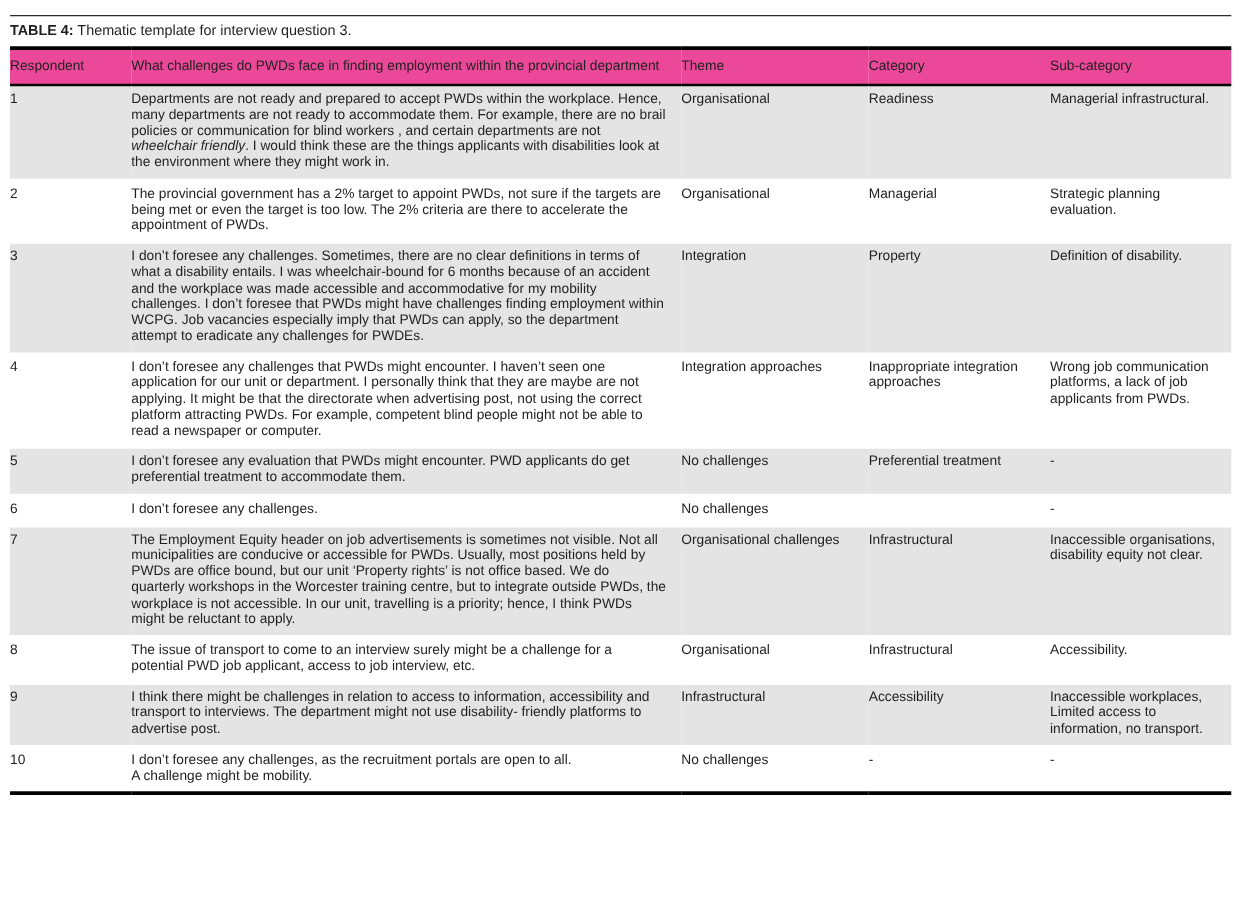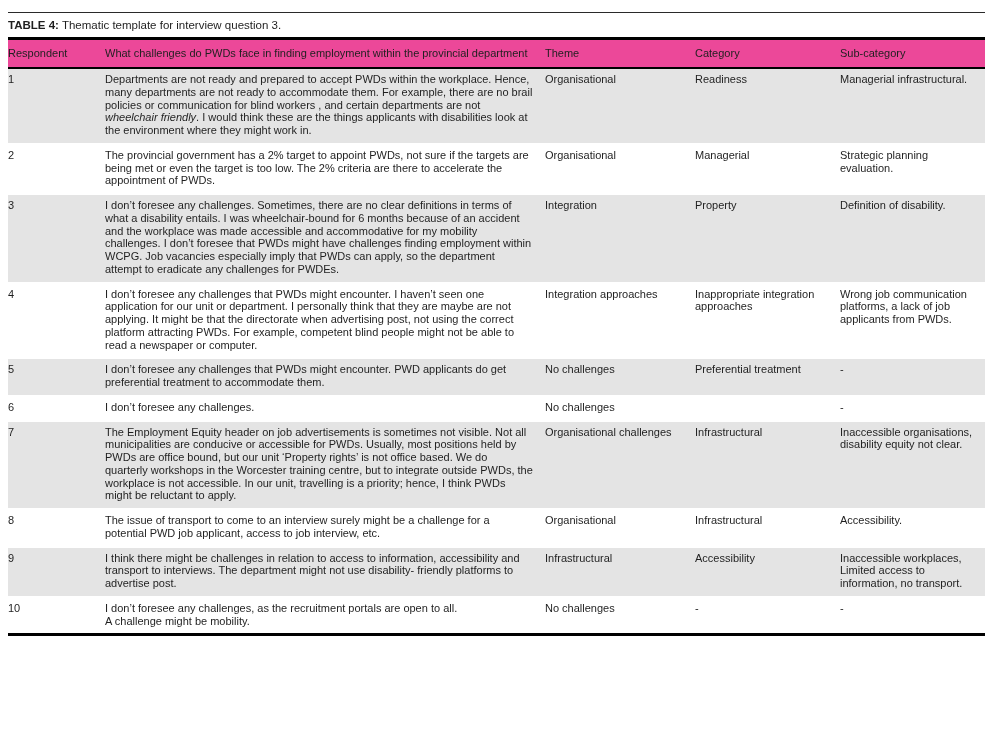--- a/index.html
+++ b/index.html
@@ -114,21 +114,21 @@
   </tr>
         <tr>
     <td>4</td>
     <td><span>I don’t foresee any challenges that PWDs might encounter. I haven’t seen one application for our unit or department. I personally think that they are maybe are not applying. It might be that the directorate when advertising post, not using the correct platform attracting PWDs. For example, competent blind people might not be able to read a newspaper or computer.</span></td>
     <td>Integration approaches</td>
     <td>Inappropriate integration approaches</td>
     <td>Wrong job communication platforms, a lack of job applicants from PWDs.</td>
   </tr>
         <tr class="shaded">
     <td>5</td>
-    <td><span>I don’t foresee any challenges that PWDs might encounter. PWD applicants do get preferential treatment to accommodate them.</span></td>
+    <td><span>I don’t foresee any evaluation that PWDs might encounter. PWD applicants do get preferential treatment to accommodate them.</span></td>
     <td>No challenges</td>
     <td>Preferential treatment</td>
     <td>-</td>
   </tr>
         <tr>
     <td>6</td>
     <td><span>I don’t foresee any challenges.</span></td>
     <td>No challenges</td>
     <td></td>
     <td>-</td>

